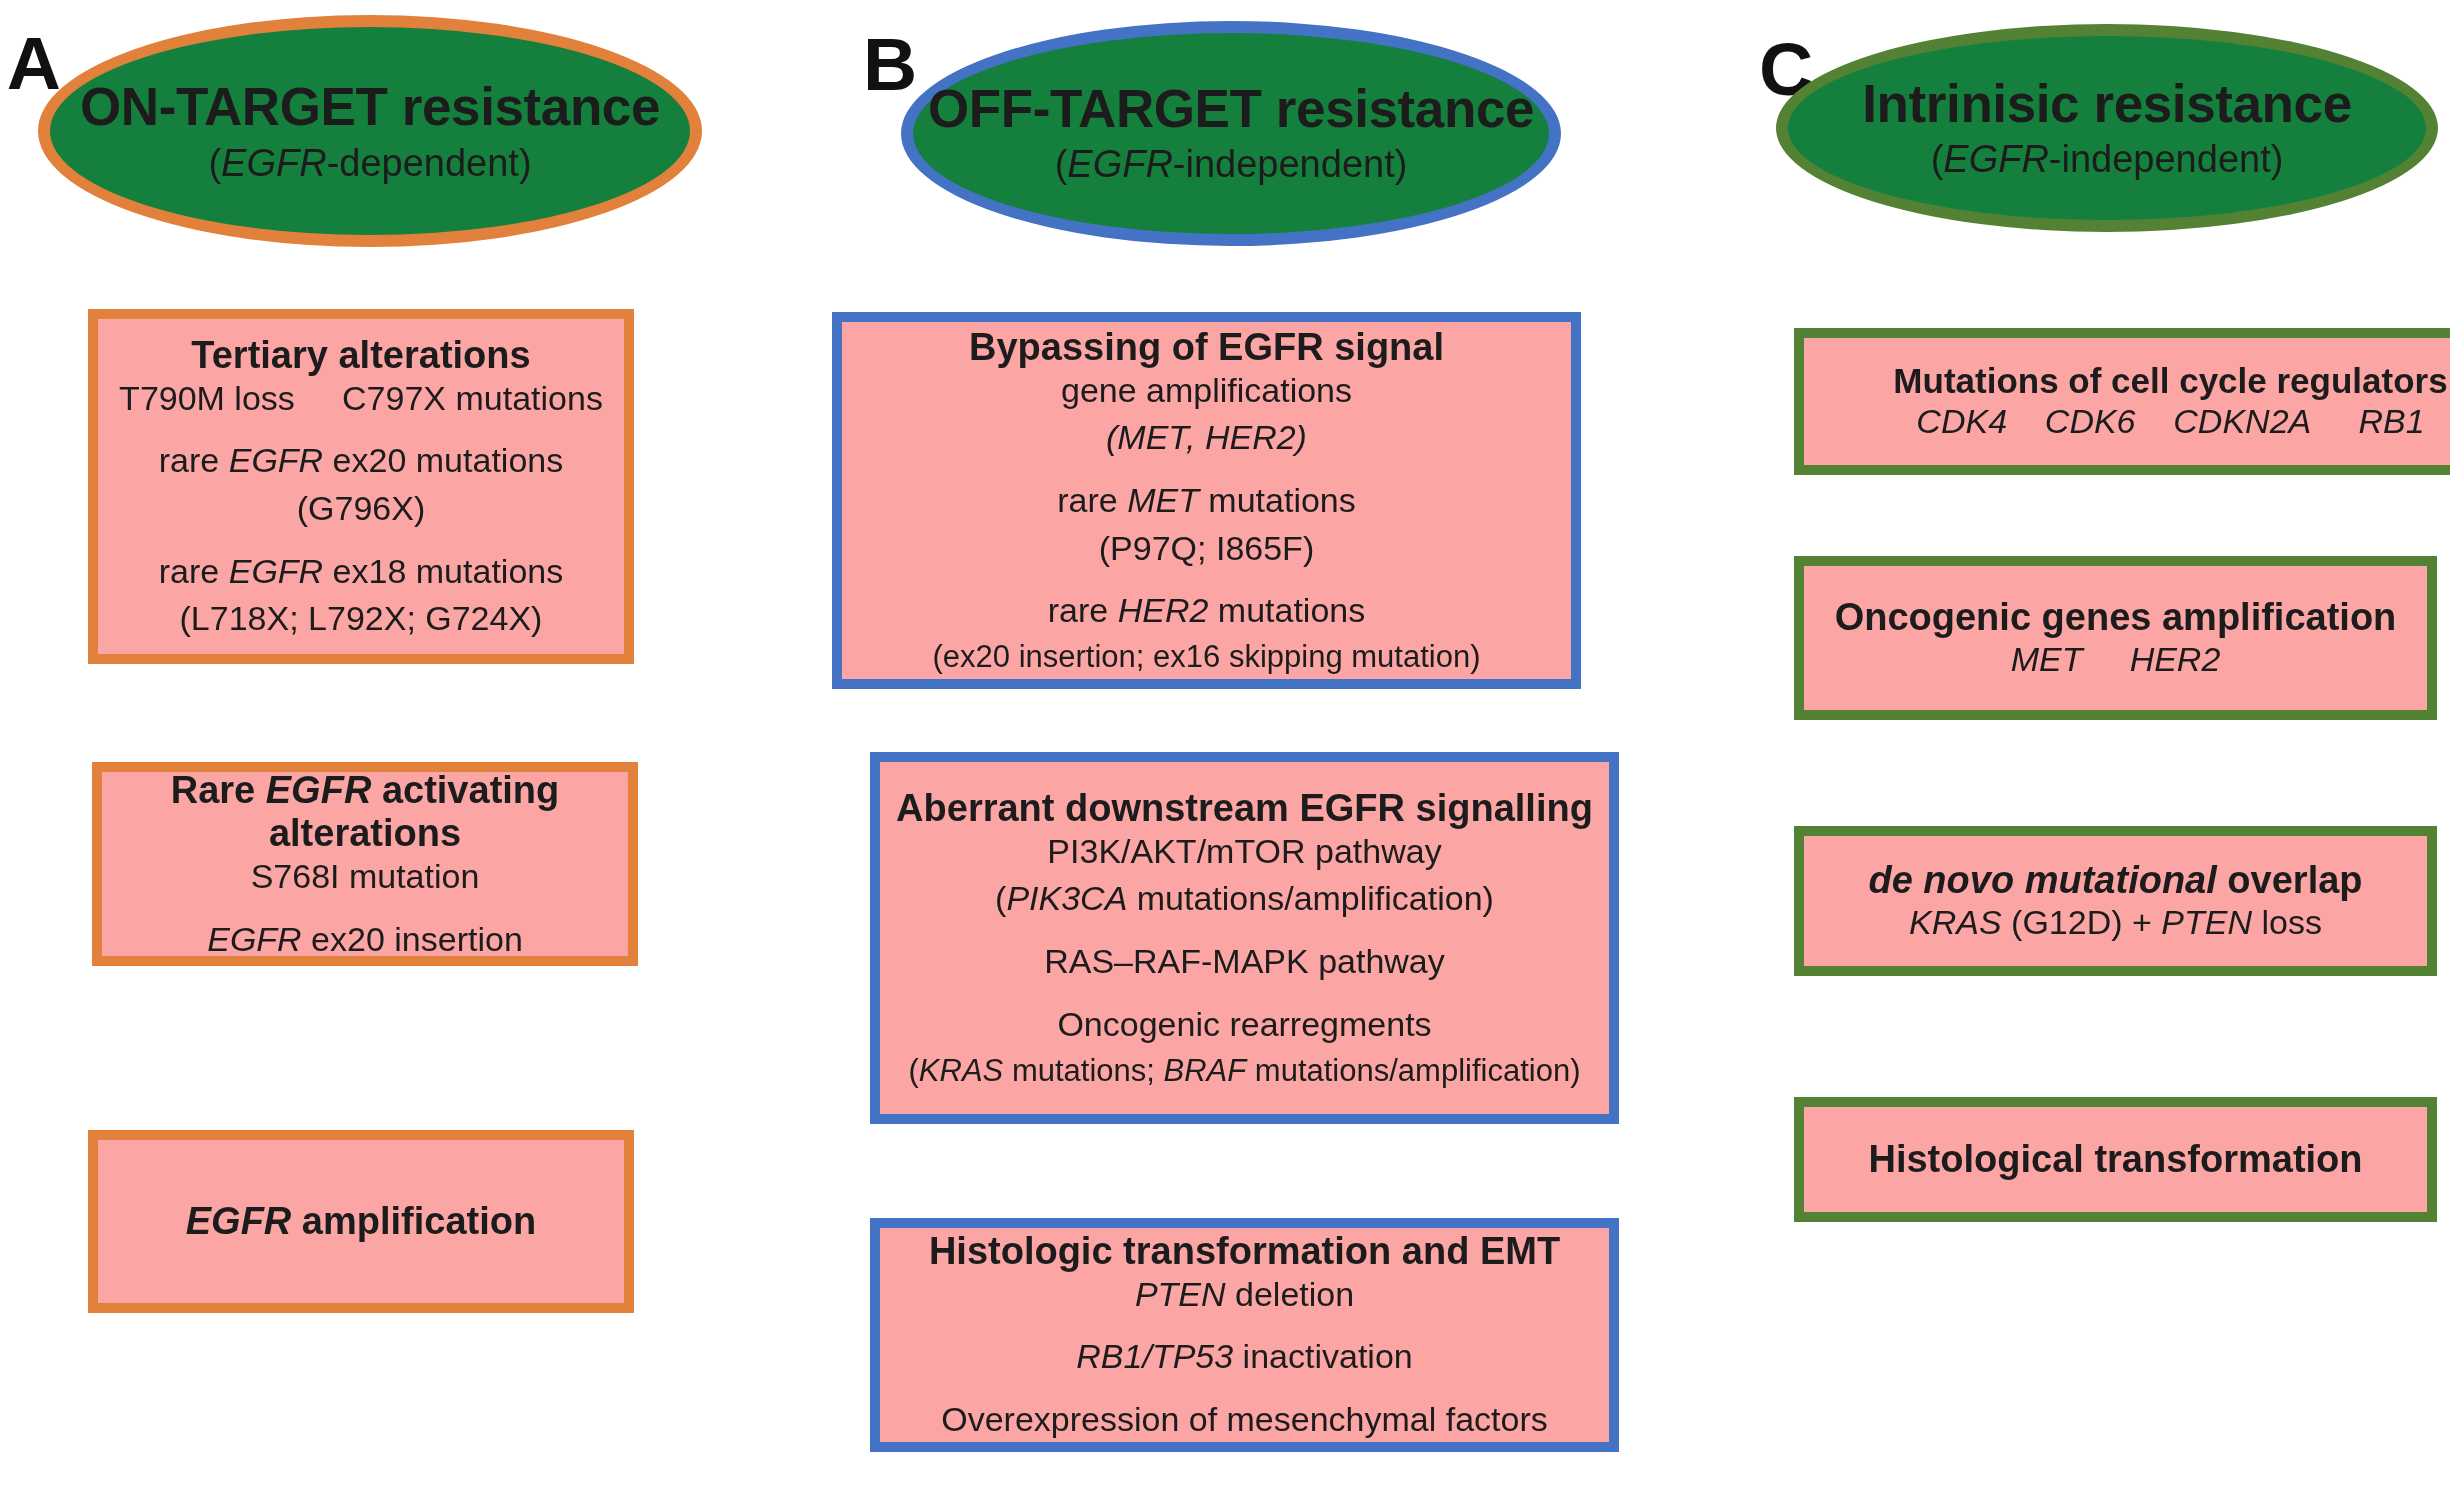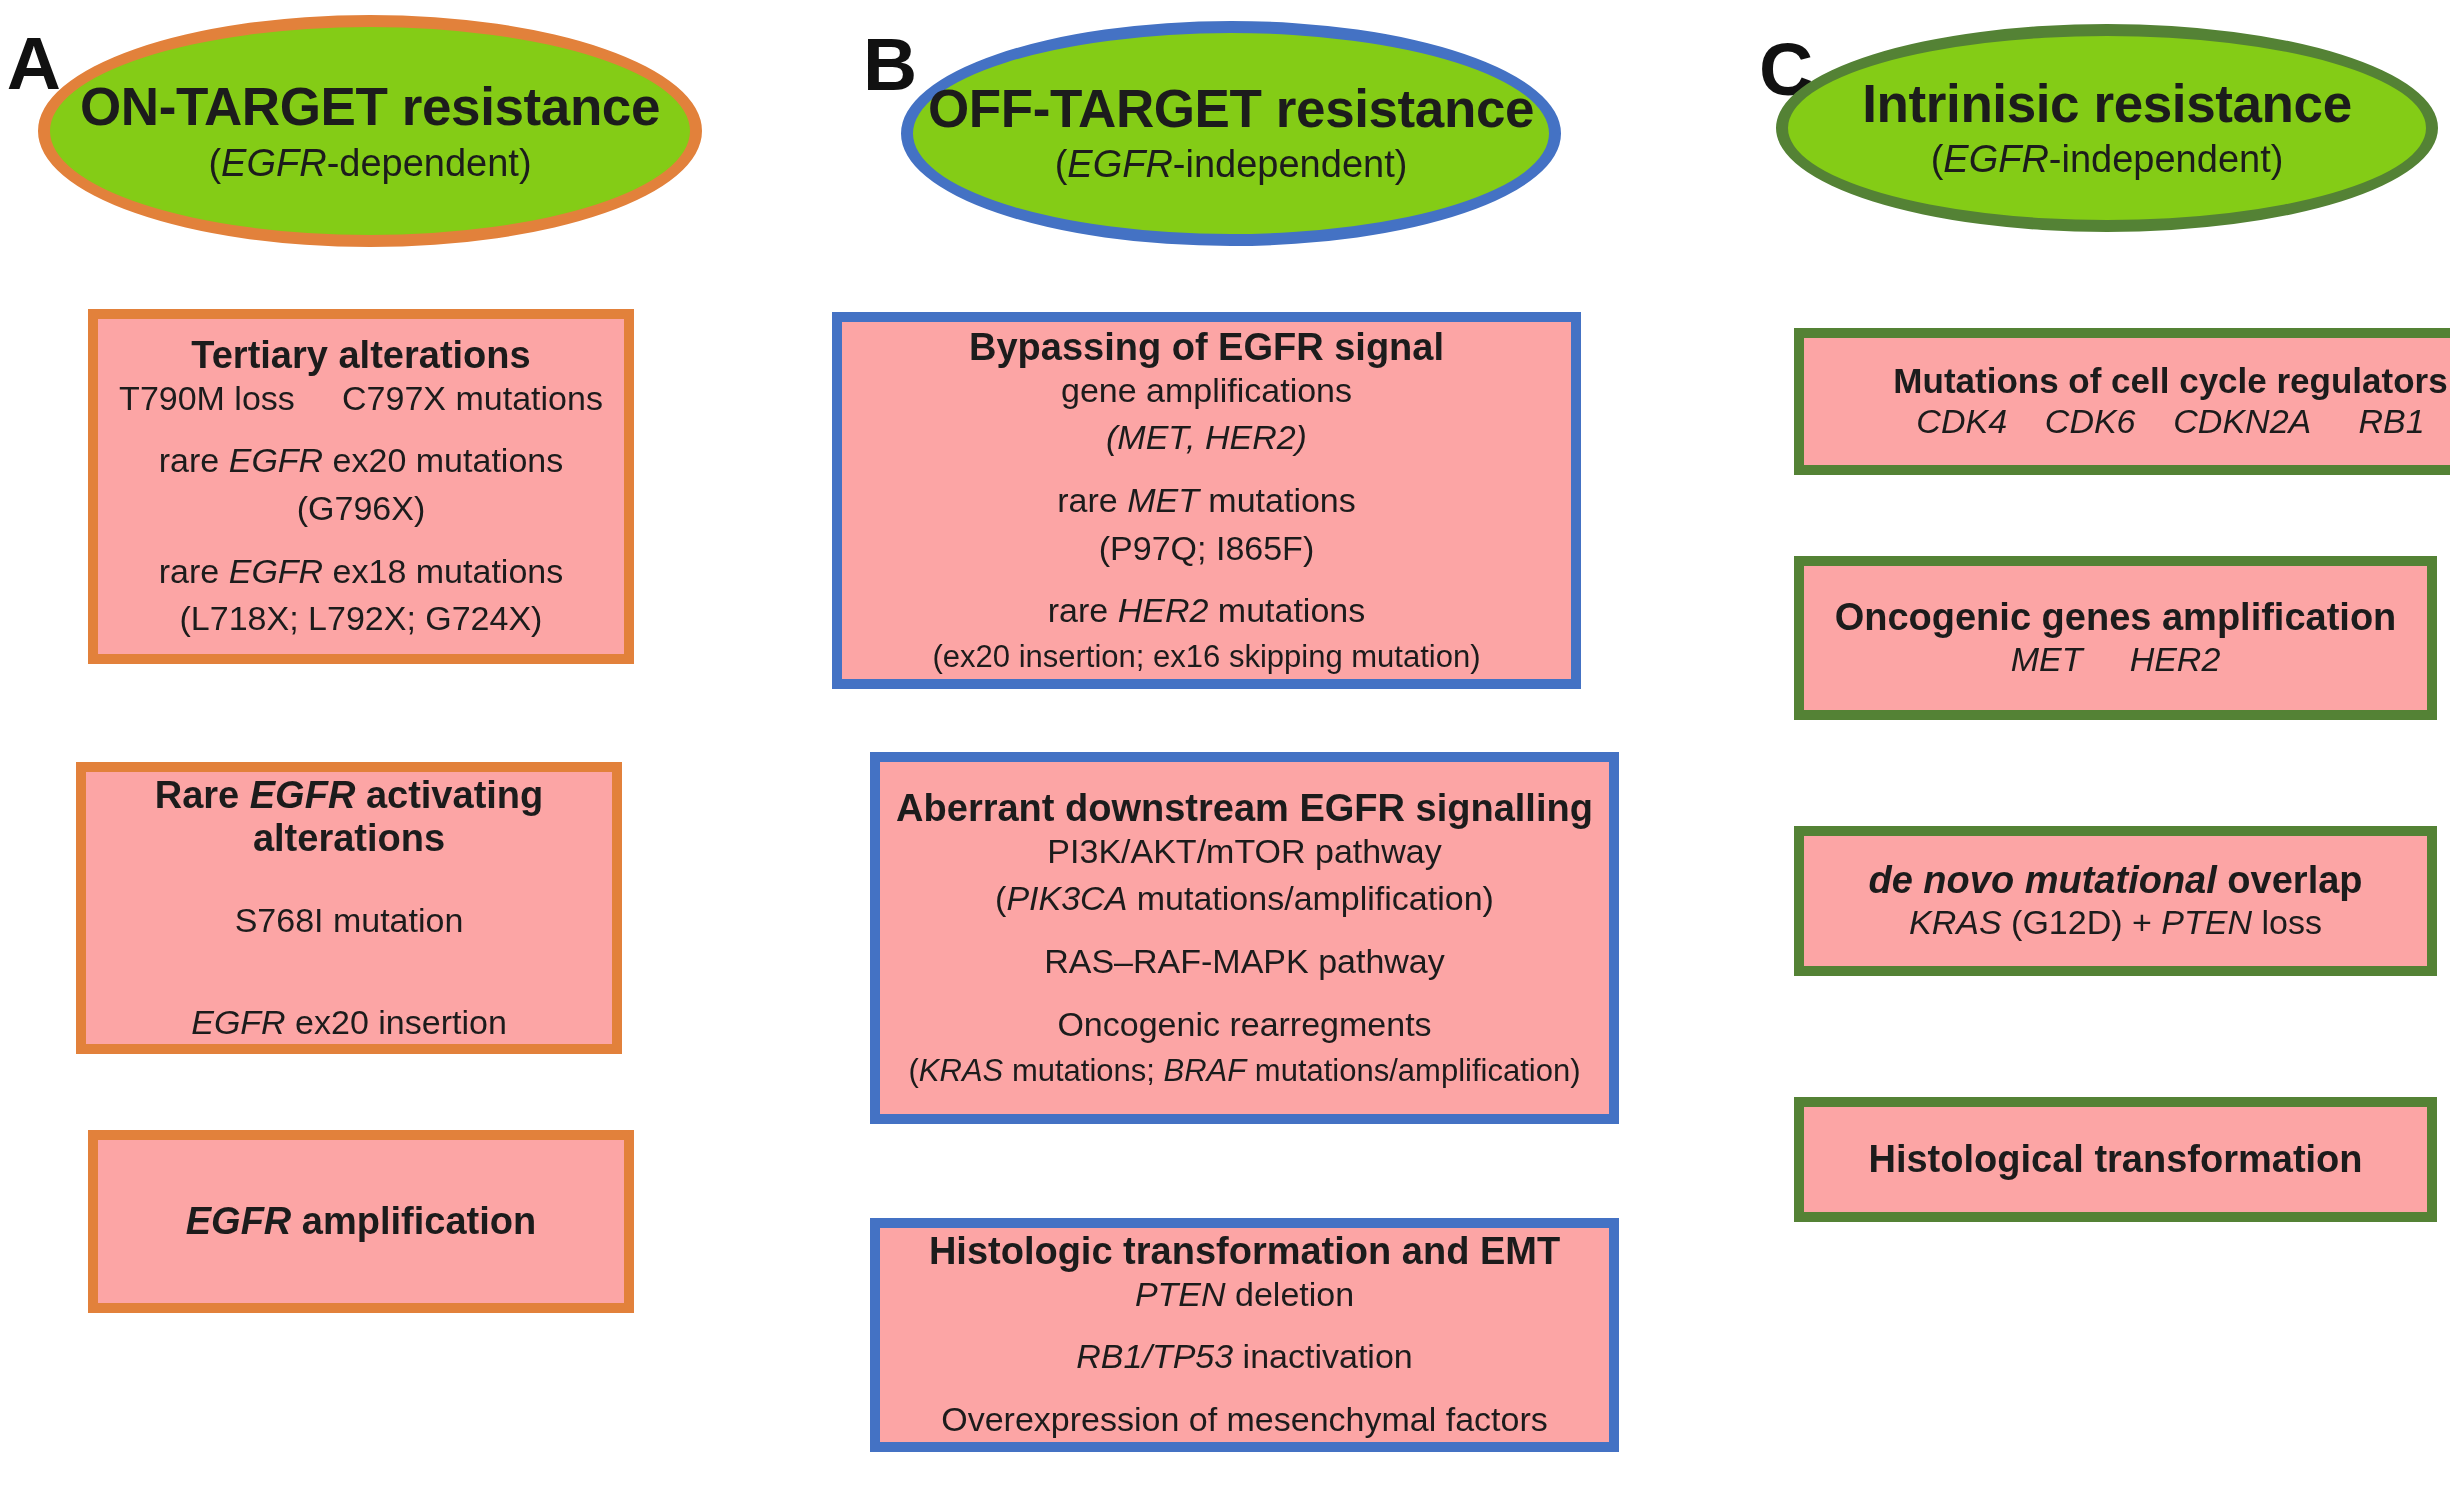--- a/index.html
+++ b/index.html
@@ -5,21 +5,21 @@
   html,body{margin:0;padding:0}
   body{
     width:2450px;height:1510px;position:relative;overflow:hidden;
     background:#ffffff;color:#1c1c1c;
     font-family:"Liberation Sans", sans-serif;
   }
   .panel-letter{
     position:absolute;font-size:75px;font-weight:700;line-height:1;color:#111;
   }
   .ellipse{
-    position:absolute;box-sizing:border-box;background:#84cc16;
+    position:absolute;box-sizing:border-box;background:#15803d;
     border:12px solid #000;border-radius:50%;
     display:flex;flex-direction:column;align-items:center;justify-content:center;
     text-align:center;padding:0 25.6px;
   }
   .e-title{font-size:53px;font-weight:700;line-height:1.08;letter-spacing:-0.4px;white-space:nowrap}
   .e-sub{font-size:38px;line-height:1.1;margin-top:6.8px;white-space:nowrap}
   .box{
     position:absolute;box-sizing:border-box;background:#fca5a5;
     border:10.2px solid #000;
     display:flex;flex-direction:column;align-items:center;justify-content:center;
@@ -46,21 +46,21 @@
 
   <div class="box" style="left: 88px; top: 309px; width: 546px; height: 355px; border-color: rgb(226, 129, 59);">
     <div class="b-title"><span>Tertiary alterations</span></div>
     <div class="line"><span>T790M loss&nbsp;&nbsp;&nbsp;&nbsp;&nbsp;C797X mutations</span></div>
     <div class="line gap"><span>rare </span><span class="it">EGFR</span><span> ex20 mutations</span></div>
     <div class="line"><span>(G796X)</span></div>
     <div class="line gap"><span>rare </span><span class="it">EGFR</span><span> ex18 mutations</span></div>
     <div class="line"><span>(L718X; L792X; G724X)</span></div>
   </div>
 
-  <div class="box" style="left: 76px; top: 762px; width: 546px; height: 292px; border-color: rgb(226, 129, 59); gap: 39px;">
+  <div class="box" style="left: 92px; top: 762px; width: 546px; height: 204px; border-color: rgb(226, 129, 59);">
     <div class="b-title"><span>Rare </span><span class="it">EGFR</span><span> activating alterations</span></div>
     <div class="line"><span>S768I mutation</span></div>
     <div class="line gap"><span class="it">EGFR</span><span> ex20 insertion</span></div>
   </div>
 
   <div class="box" style="left: 88px; top: 1130px; width: 546px; height: 183px; border-color: rgb(226, 129, 59);">
     <div class="b-title"><span class="it">EGFR</span><span> amplification</span></div>
   </div>
 </div>
 

